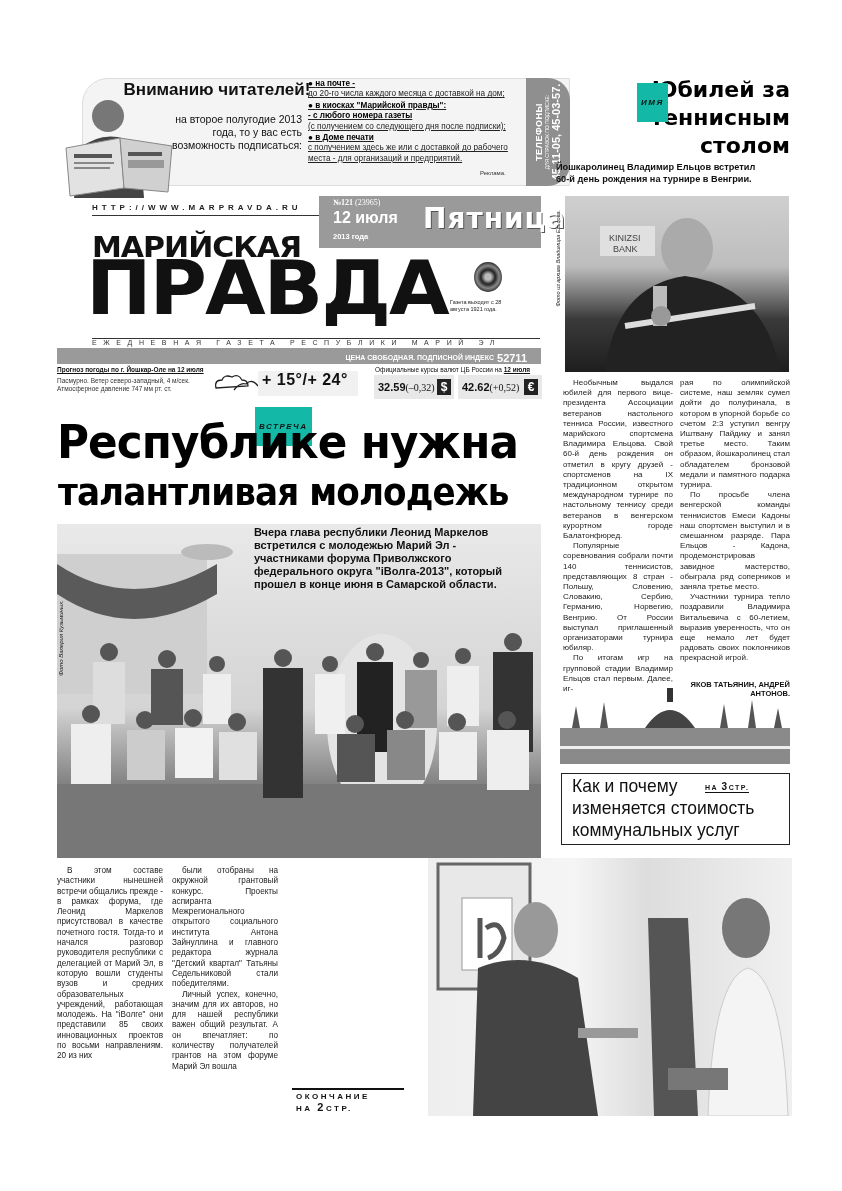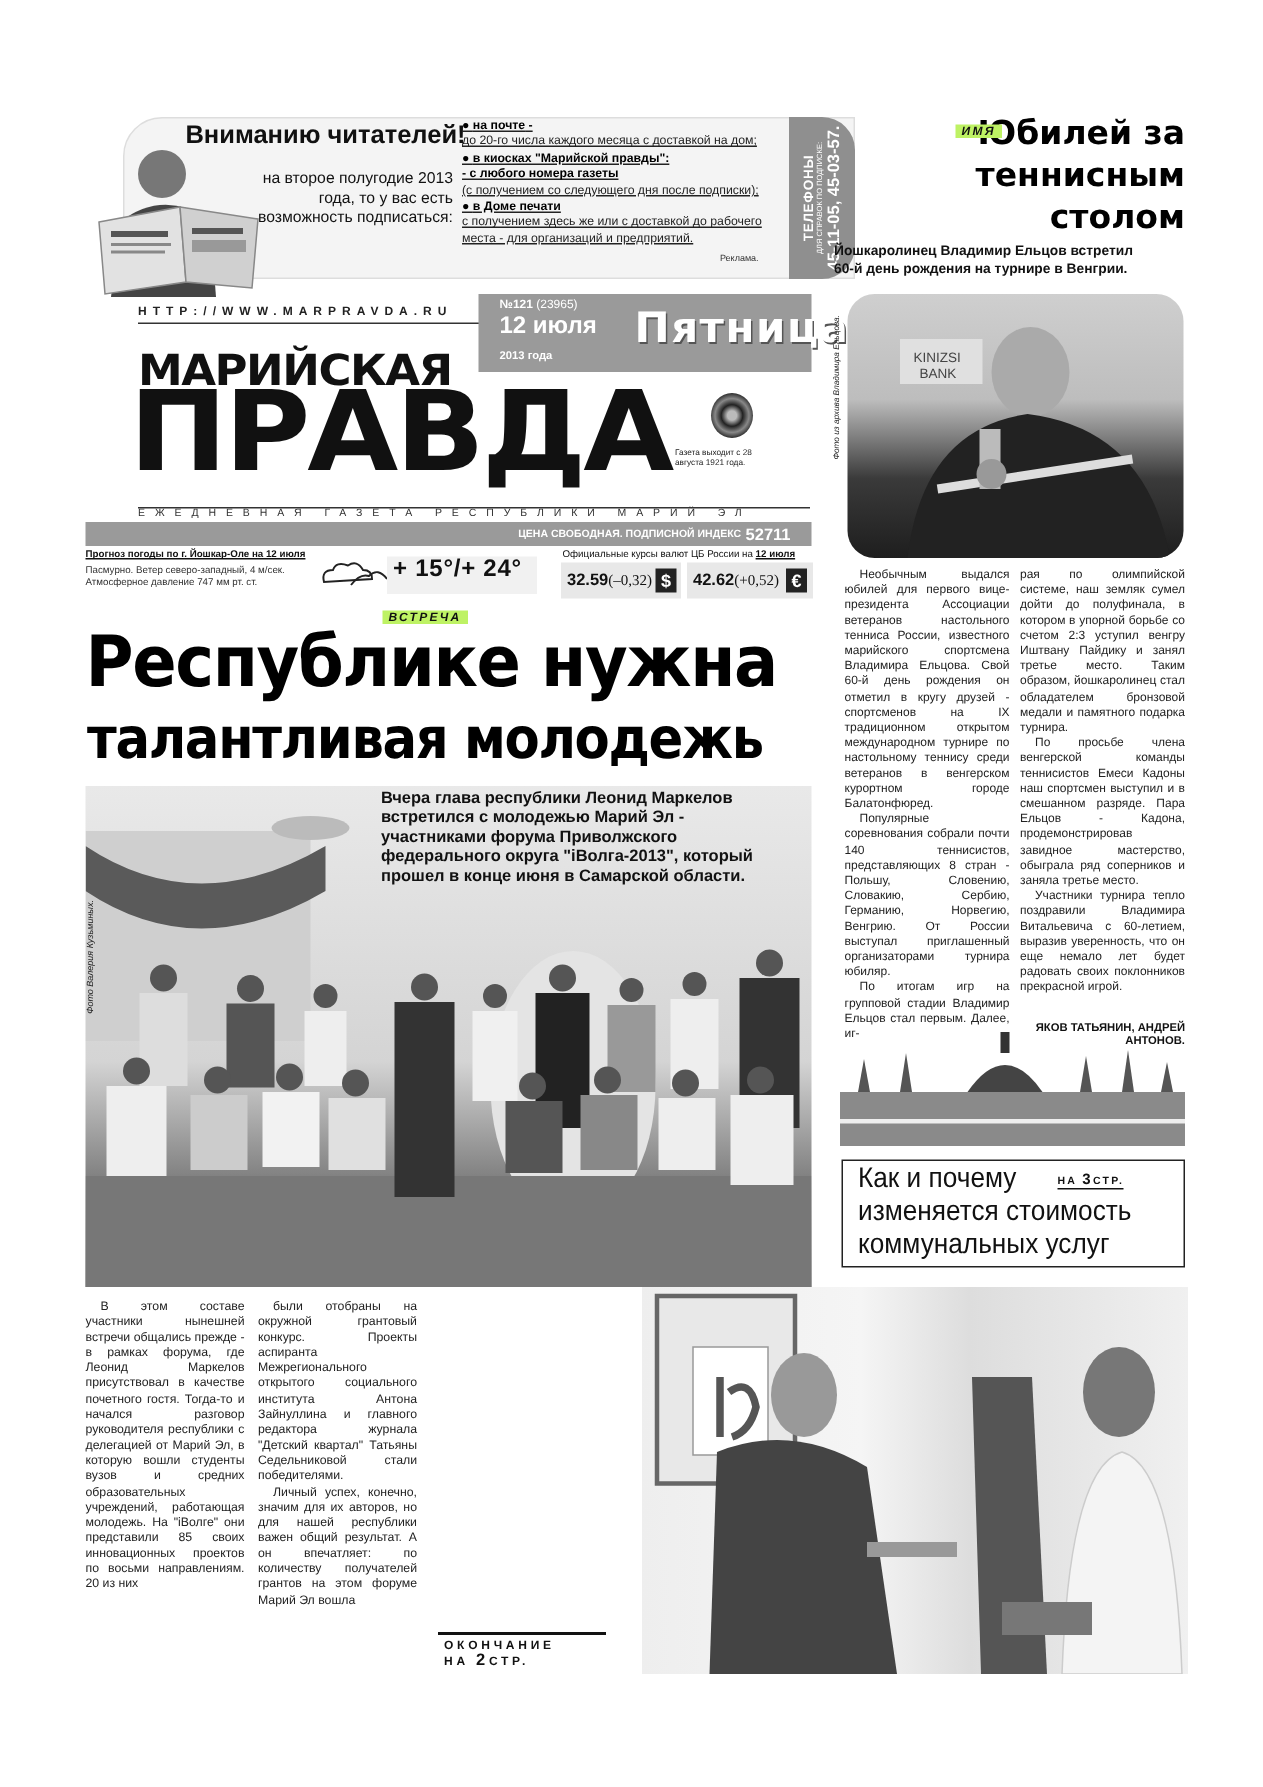--- a/index.html
+++ b/index.html
@@ -20,21 +20,21 @@
   .phones { left: 526px; top: 78px; width: 44px; height: 108px; background: #8f8f8f; border-radius: 0 22px 22px 0; color: #fff; }
   .phones .rot { position: absolute; left: 50%; top: 50%; transform: translate(-50%,-50%) rotate(-90deg); white-space: nowrap; text-align: center; }
   .phones .p-lbl { font-size: 9px; font-weight: bold; letter-spacing: 0.5px; }
   .phones .p-sub { font-size: 5px; }
   .phones .p-num { font-size: 11px; font-weight: bold; }
 
   
   .url { left: 92px; top: 203px; font-size: 8px; font-weight: bold; letter-spacing: 4px; color: #222; }
   .url-rule { left: 92px; top: 215px; width: 228px; height: 1px; background: #333; }
   .date-box { left: 319px; top: 196px; width: 222px; height: 52px; background: #9a9a9a; color: #fff; }
-  .issue { left: 333px; top: 198px; font-size: 8px; color: #fff; }
+  .issue { left: 333px; top: 198px; font-size: 8px; color: #fff; font-family: Liberation Serif, serif; }
   .issue b { font-weight: bold; }
   .date-day { left: 333px; top: 209px; font-size: 16px; font-weight: bold; color: #fff; }
   .date-year { left: 333px; top: 232px; font-size: 7.5px; font-weight: bold; color: #fff; }
   .weekday { left: 423px; top: 202px; font-size: 28px; font-weight: bold; color: #fff; letter-spacing: 1px; text-shadow: 1px 1px 0 #555; font-family: "DejaVu Sans", sans-serif; }
   .logo-top { left: 92px; top: 230px; font-size: 30px; font-weight: 900; font-family: "DejaVu Sans", sans-serif; letter-spacing: -1px; transform: scaleY(0.95); color: #111; }
   .logo-main { left: 86px; top: 251px; font-size: 74px; font-weight: 900; font-family: "DejaVu Sans", sans-serif; letter-spacing: -2px; line-height: 74px; color: #111; transform: scaleX(1.06); transform-origin: left top; }
   .order-badge { left: 474px; top: 262px; width: 28px; height: 30px; border-radius: 50%; background: radial-gradient(circle, #bbb 15%, #222 35%, #888 55%, #222 75%, #aaa 100%); }
   .since { left: 450px; top: 299px; width: 60px; font-size: 5.5px; line-height: 7px; color: #222; }
   .tag-rule { left: 92px; top: 338px; width: 448px; height: 1px; background: #333; }
   .tagline { left: 92px; top: 339px; width: 440px; font-size: 7px; letter-spacing: 6.6px; color: #333; white-space: nowrap; }
@@ -54,21 +54,21 @@
   .fx-eur-box { left: 458px; top: 375px; width: 84px; height: 24px; background: #e8e8e8; }
   .fx-val { font-size: 11px; font-weight: bold; color: #111; }
   .fx-val span { font-weight: normal; font-family: "Liberation Serif", serif; font-size: 10px; }
   .fx-usd-val { left: 378px; top: 381px; }
   .fx-eur-val { left: 462px; top: 381px; }
   .fx-sign { width: 14px; height: 16px; background: #222; color: #fff; font-weight: bold; font-size: 12px; text-align: center; line-height: 16px; }
   .fx-usd-sign { left: 437px; top: 379px; }
   .fx-eur-sign { left: 524px; top: 379px; }
 
   
-  .rubric { background: #bef264; font-size: 8px; font-weight: bold; font-style: italic; letter-spacing: 1.5px; padding: 0 4px; color: #111; }
+  .rubric { background: #14b8a6; font-size: 8px; font-weight: bold; font-style: italic; letter-spacing: 1.5px; padding: 15px 4px; color: #111; }
   .rubric-main { left: 255px; top: 407px; }
   .headline { left: 57px; width: 490px; font-family: "DejaVu Sans", sans-serif; font-weight: 900; color: #000; white-space: nowrap; letter-spacing: -1px; }
   .h1 { top: 415px; font-size: 47px; line-height: 54px; transform: scaleX(0.93); transform-origin: left; }
   .h2 { top: 470px; font-size: 38px; line-height: 44px; transform: scaleX(0.9); transform-origin: left; left: 58px; }
 
   
   .main-photo { left: 57px; top: 524px; width: 484px; height: 334px; background: linear-gradient(#e9e9e9, #d4d4d4 55%, #7a7a7a 80%, #4a4a4a); overflow: hidden; }
   .photo-caption { left: 254px; top: 526px; width: 270px; font-size: 11px; line-height: 13px; font-weight: bold; color: #111; }
   .photo-credit-main { left: 58px; top: 600px; font-size: 6px; font-style: italic; color: #222; writing-mode: vertical-rl; transform: rotate(180deg); }
 
@@ -79,21 +79,21 @@
   .c2 { left: 172px; top: 866px; width: 106px; }
   .c3 { left: 286px; top: 866px; width: 120px; }
   .cont-rule { left: 292px; top: 1088px; width: 112px; height: 2px; background: #111; }
   .cont { left: 296px; top: 1091px; font-size: 8px; font-weight: bold; letter-spacing: 2.5px; line-height: 11px; color: #111; }
   .cont b { font-size: 11px; }
 
   
   .rubric-name { left: 637px; top: 83px; }
   .jub-title { left: 580px; top: 76px; width: 210px; font-size: 22px; line-height: 28px; font-weight: bold; text-align: right; color: #000; font-family: "DejaVu Sans", sans-serif; }
   .jub-lead { left: 556px; top: 161px; width: 210px; font-size: 9.2px; line-height: 12px; font-weight: bold; color: #111; }
-  .jub-photo { left: 565px; top: 196px; width: 224px; height: 176px; background: linear-gradient(#cfcfcf, #bdbdbd 40%, #3a3a3a 70%, #1e1e1e); overflow: hidden; border-radius: 18px; }
+  .jub-photo { left: 565px; top: 196px; width: 224px; height: 176px; background: linear-gradient(#cfcfcf, #bdbdbd 40%, #3a3a3a 70%, #1e1e1e); overflow: hidden; }
   .jub-credit { left: 555px; top: 210px; font-size: 5.5px; font-style: italic; color: #222; writing-mode: vertical-rl; transform: rotate(180deg); }
   .r1 { left: 563px; top: 378px; width: 110px; font-size: 8px; line-height: 10.2px; }
   .r2 { left: 680px; top: 378px; width: 110px; font-size: 8px; line-height: 10.2px; }
   .authors { left: 680px; top: 680px; width: 110px; font-size: 7.5px; line-height: 9px; font-weight: bold; text-align: right; color: #111; }
   .parliament { left: 560px; top: 688px; width: 230px; height: 76px; }
 
   .teaser { left: 561px; top: 773px; width: 229px; height: 72px; border: 1.5px solid #222; background: #fff; }
   .teaser-text { left: 572px; top: 775px; width: 210px; font-size: 19px; line-height: 22px; color: #111; font-family: "Liberation Sans", sans-serif; transform: scaleX(0.92); transform-origin: left; }
   .teaser-ref { left: 705px; top: 781px; font-size: 7px; font-weight: bold; letter-spacing: 1.5px; border-bottom: 1.5px solid #111; color: #111; }
   .teaser-ref b { font-size: 10px; }

